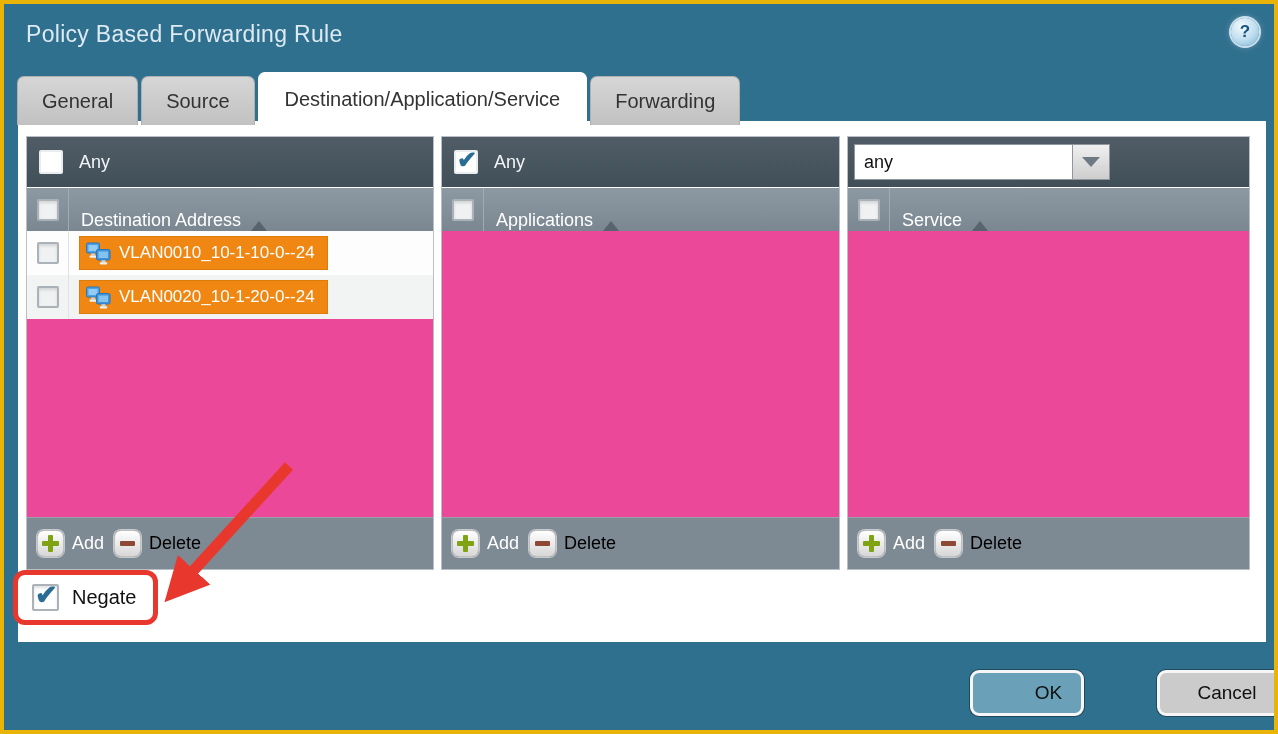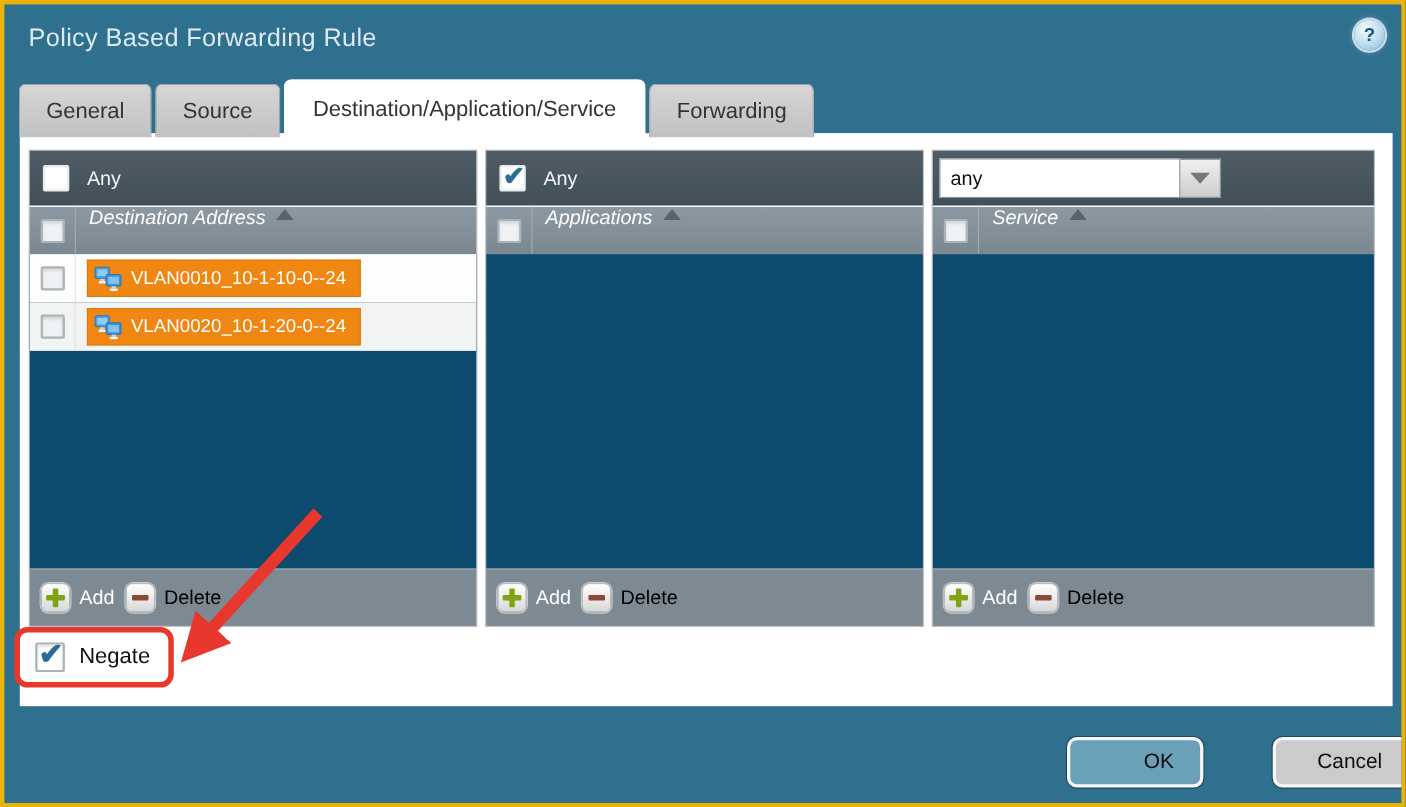--- a/index.html
+++ b/index.html
@@ -37,26 +37,26 @@
   .col-svc  { left:829px; width:403px; }
 
   .bar-top { height:50px; background:linear-gradient(#505d67,#414f59); display:flex;
              align-items:center; padding-left:12px; flex:none; }
   .bar-top .any-label { color:#f2f5f7; font-size:18px; margin-left:16px; }
 
   .col-head { height:44px; background:linear-gradient(#8d99a2,#7a8791); display:flex;
               align-items:stretch; flex:none; border-top:1px solid #fff; }
   .col-head .cb-cell { width:42px; display:flex; align-items:center; justify-content:center;
                        border-right:1px solid #a2abb3; flex:none; }
-  .col-head .head-label { display:flex; align-items:flex-start; gap:10px; padding-left:12px;
-                          color:#fff; font-size:18px; cursor:pointer;font-style:italic; }
+  .col-head .head-label { display:flex; align-items:flex-end; gap:10px; padding-left:12px;
+                          color:#fff; font-size:18px; cursor:pointer; }
   .sort-up { width:0; height:0; border-left:8px solid transparent; border-right:8px solid transparent;
              border-bottom:10px solid #57646d; margin-top:2px; }
 
-  .col-body { flex:1; background:#0c4a6e; overflow:hidden; }
+  .col-body { flex:1; background:#ec4899; overflow:hidden; }
 
   .list-row { height:44px; display:flex; align-items:stretch; }
   .list-row.odd  { background:#fdfdfd; }
   .list-row.even { background:#f2f3f3; }
   .list-row .cb-cell { width:42px; display:flex; align-items:center; justify-content:center;
                        border-right:1px solid #e0e3e5; flex:none; }
   .chip { display:inline-flex; align-items:center; height:34px; margin:5px 0 0 10px;
           background:#ef8712; border:1px solid #dd7c0b; padding:0 12px 0 5px; cursor:pointer; }
   .chip .chip-label { color:#fff; font-size:17px; margin-left:7px; white-space:nowrap; }
 
@@ -101,21 +101,21 @@
                 display:flex; align-items:center; padding:9px 16px 9px 14px; gap:13px;
                 background:transparent; z-index:5; }
   .negate-label { font-size:20px; color:#111; }
   .annot-arrow { position:absolute; left:0; top:0; width:1278px; height:734px; z-index:6;
                  pointer-events:none; }
 
   
   .btn { position:absolute; top:666px; height:46px; border-radius:9px; border:3px solid #f6f6f6;
          font-size:19px; color:#101010; font-family:"Liberation Sans", sans-serif;
          box-shadow:0 0 0 1px rgba(0,0,0,.35); cursor:pointer; }
-  .btn-ok { left:966px; width:124px; background:#6ba1b8;padding-left:43px; }
+  .btn-ok { left:966px; width:114px; background:#6ba1b8;padding-left:43px; }
   .btn-cancel { left:1153px; width:140px; background:#cbcbcb; }
 </style>
 </head>
 <body>
 
 <div class="dialog">
 
   <div class="title">Policy Based Forwarding Rule</div>
   <div class="help"></div>
 

